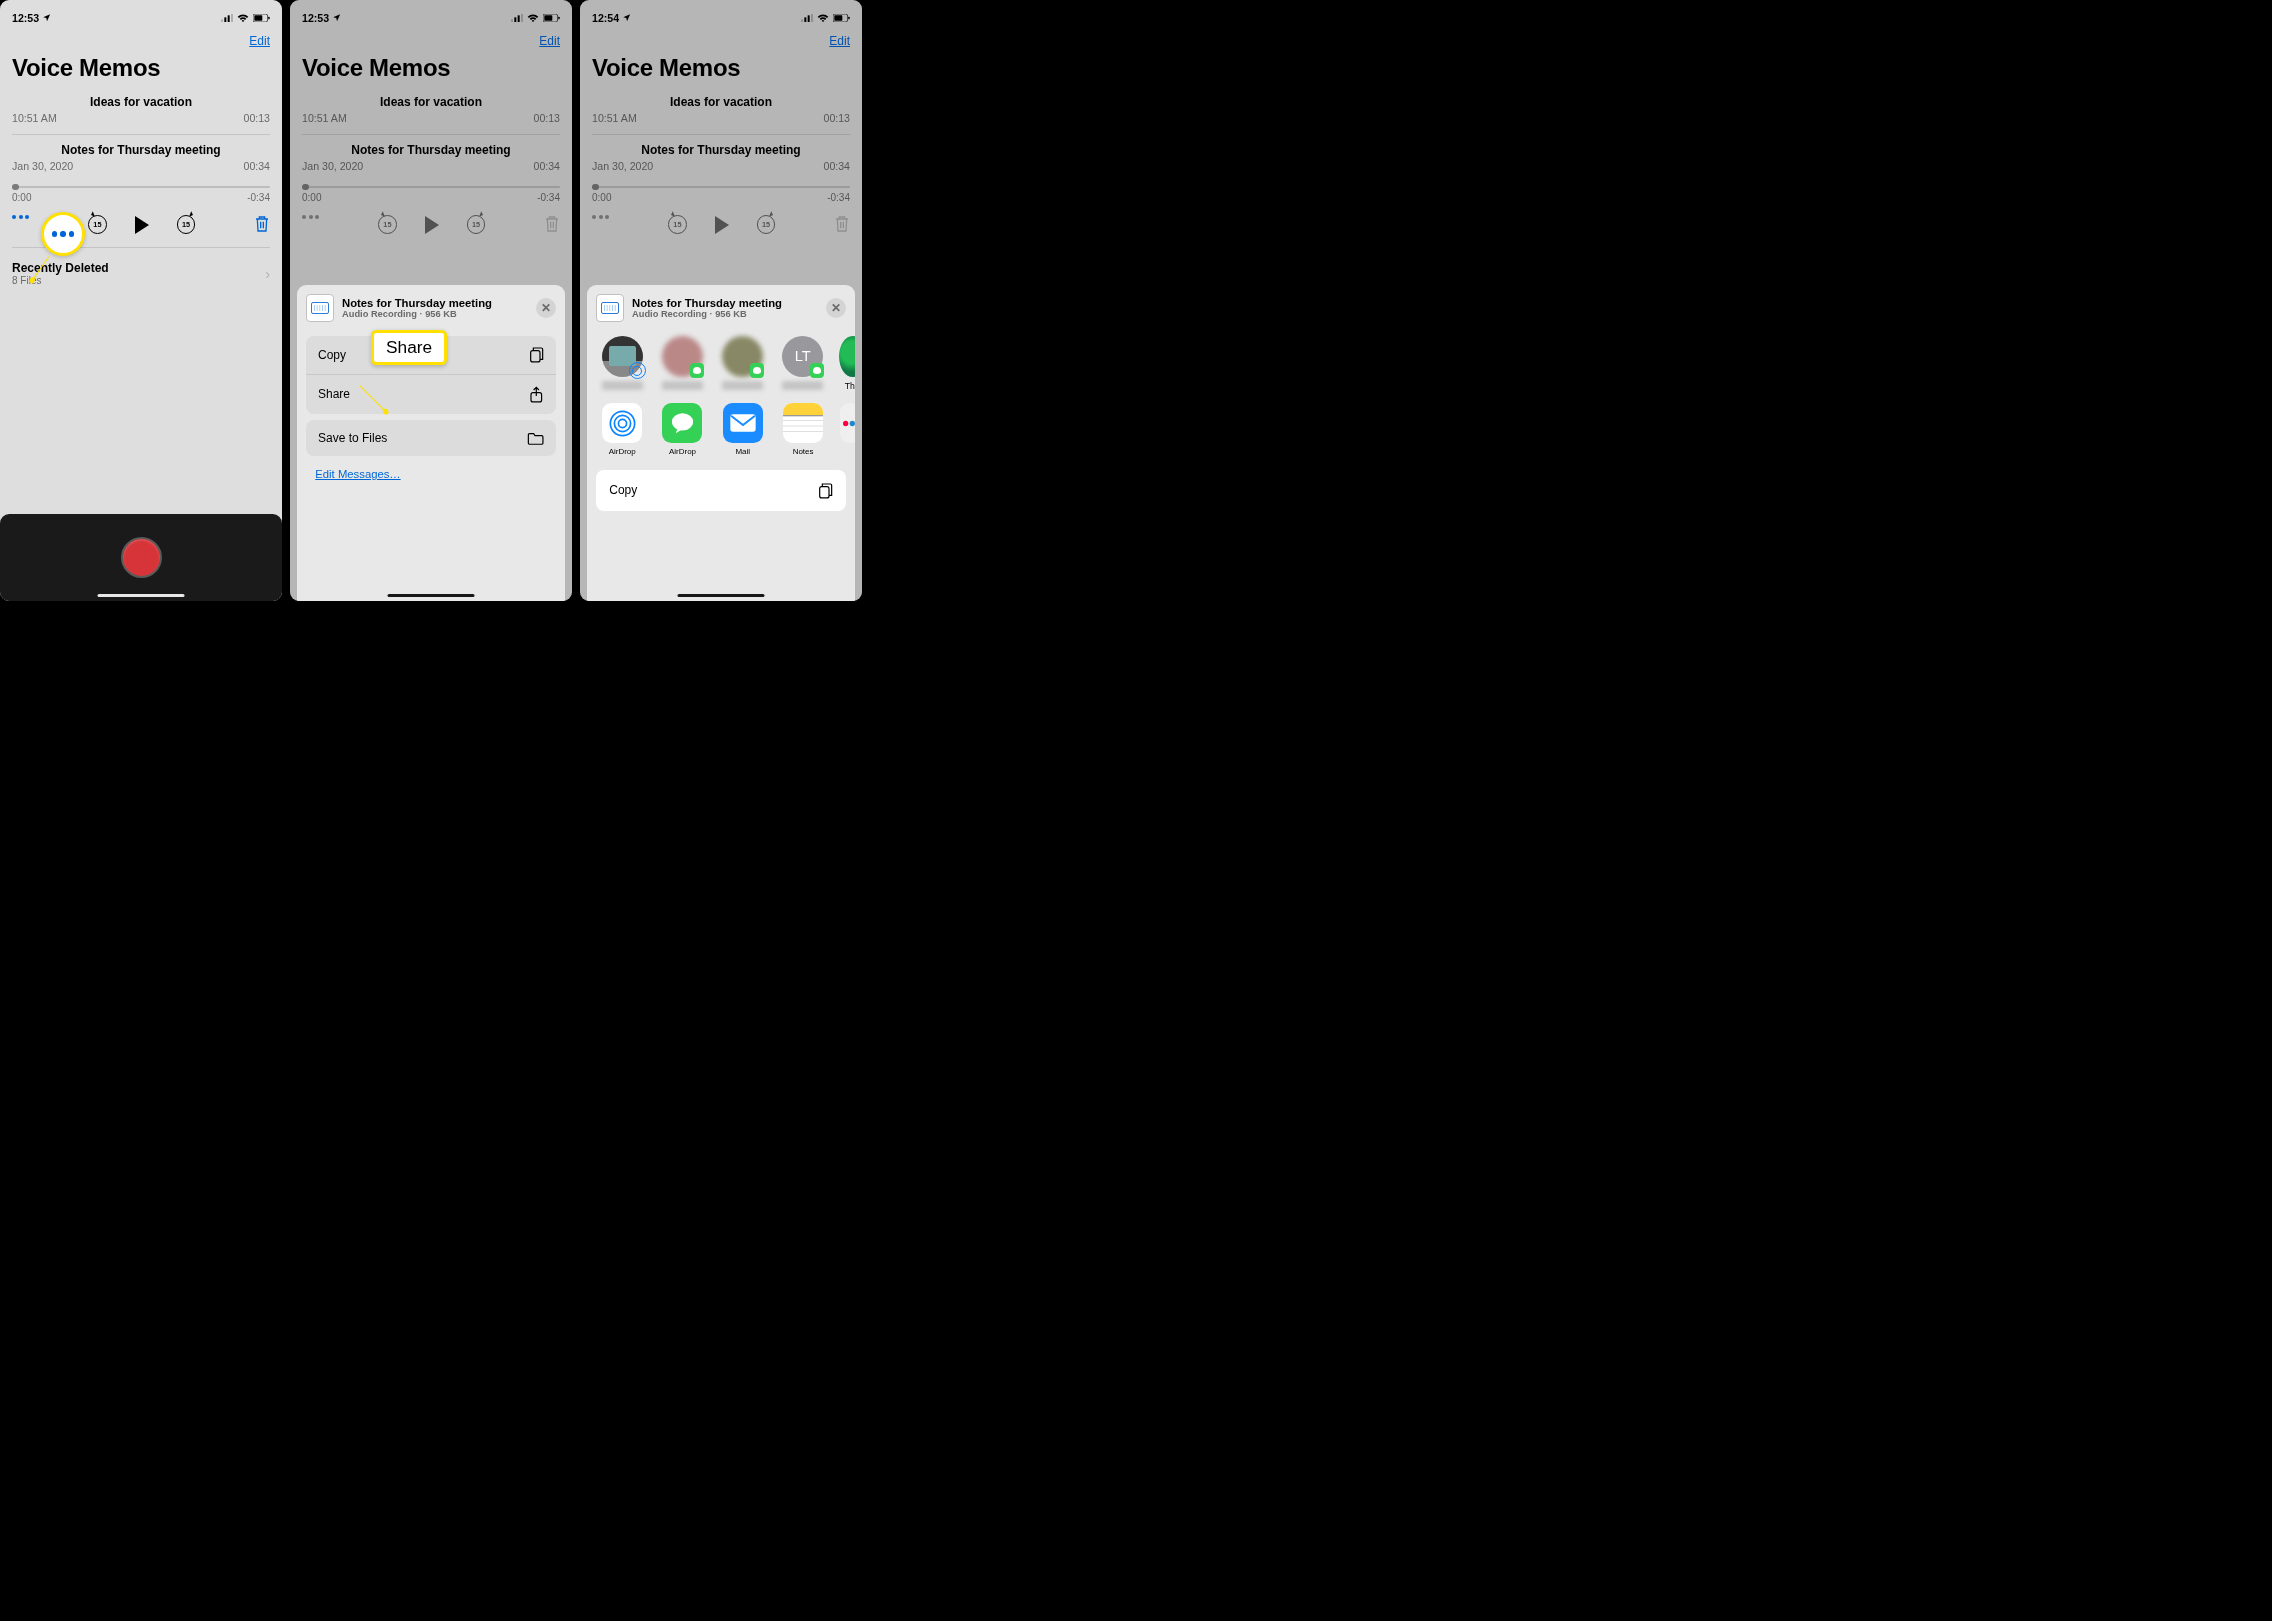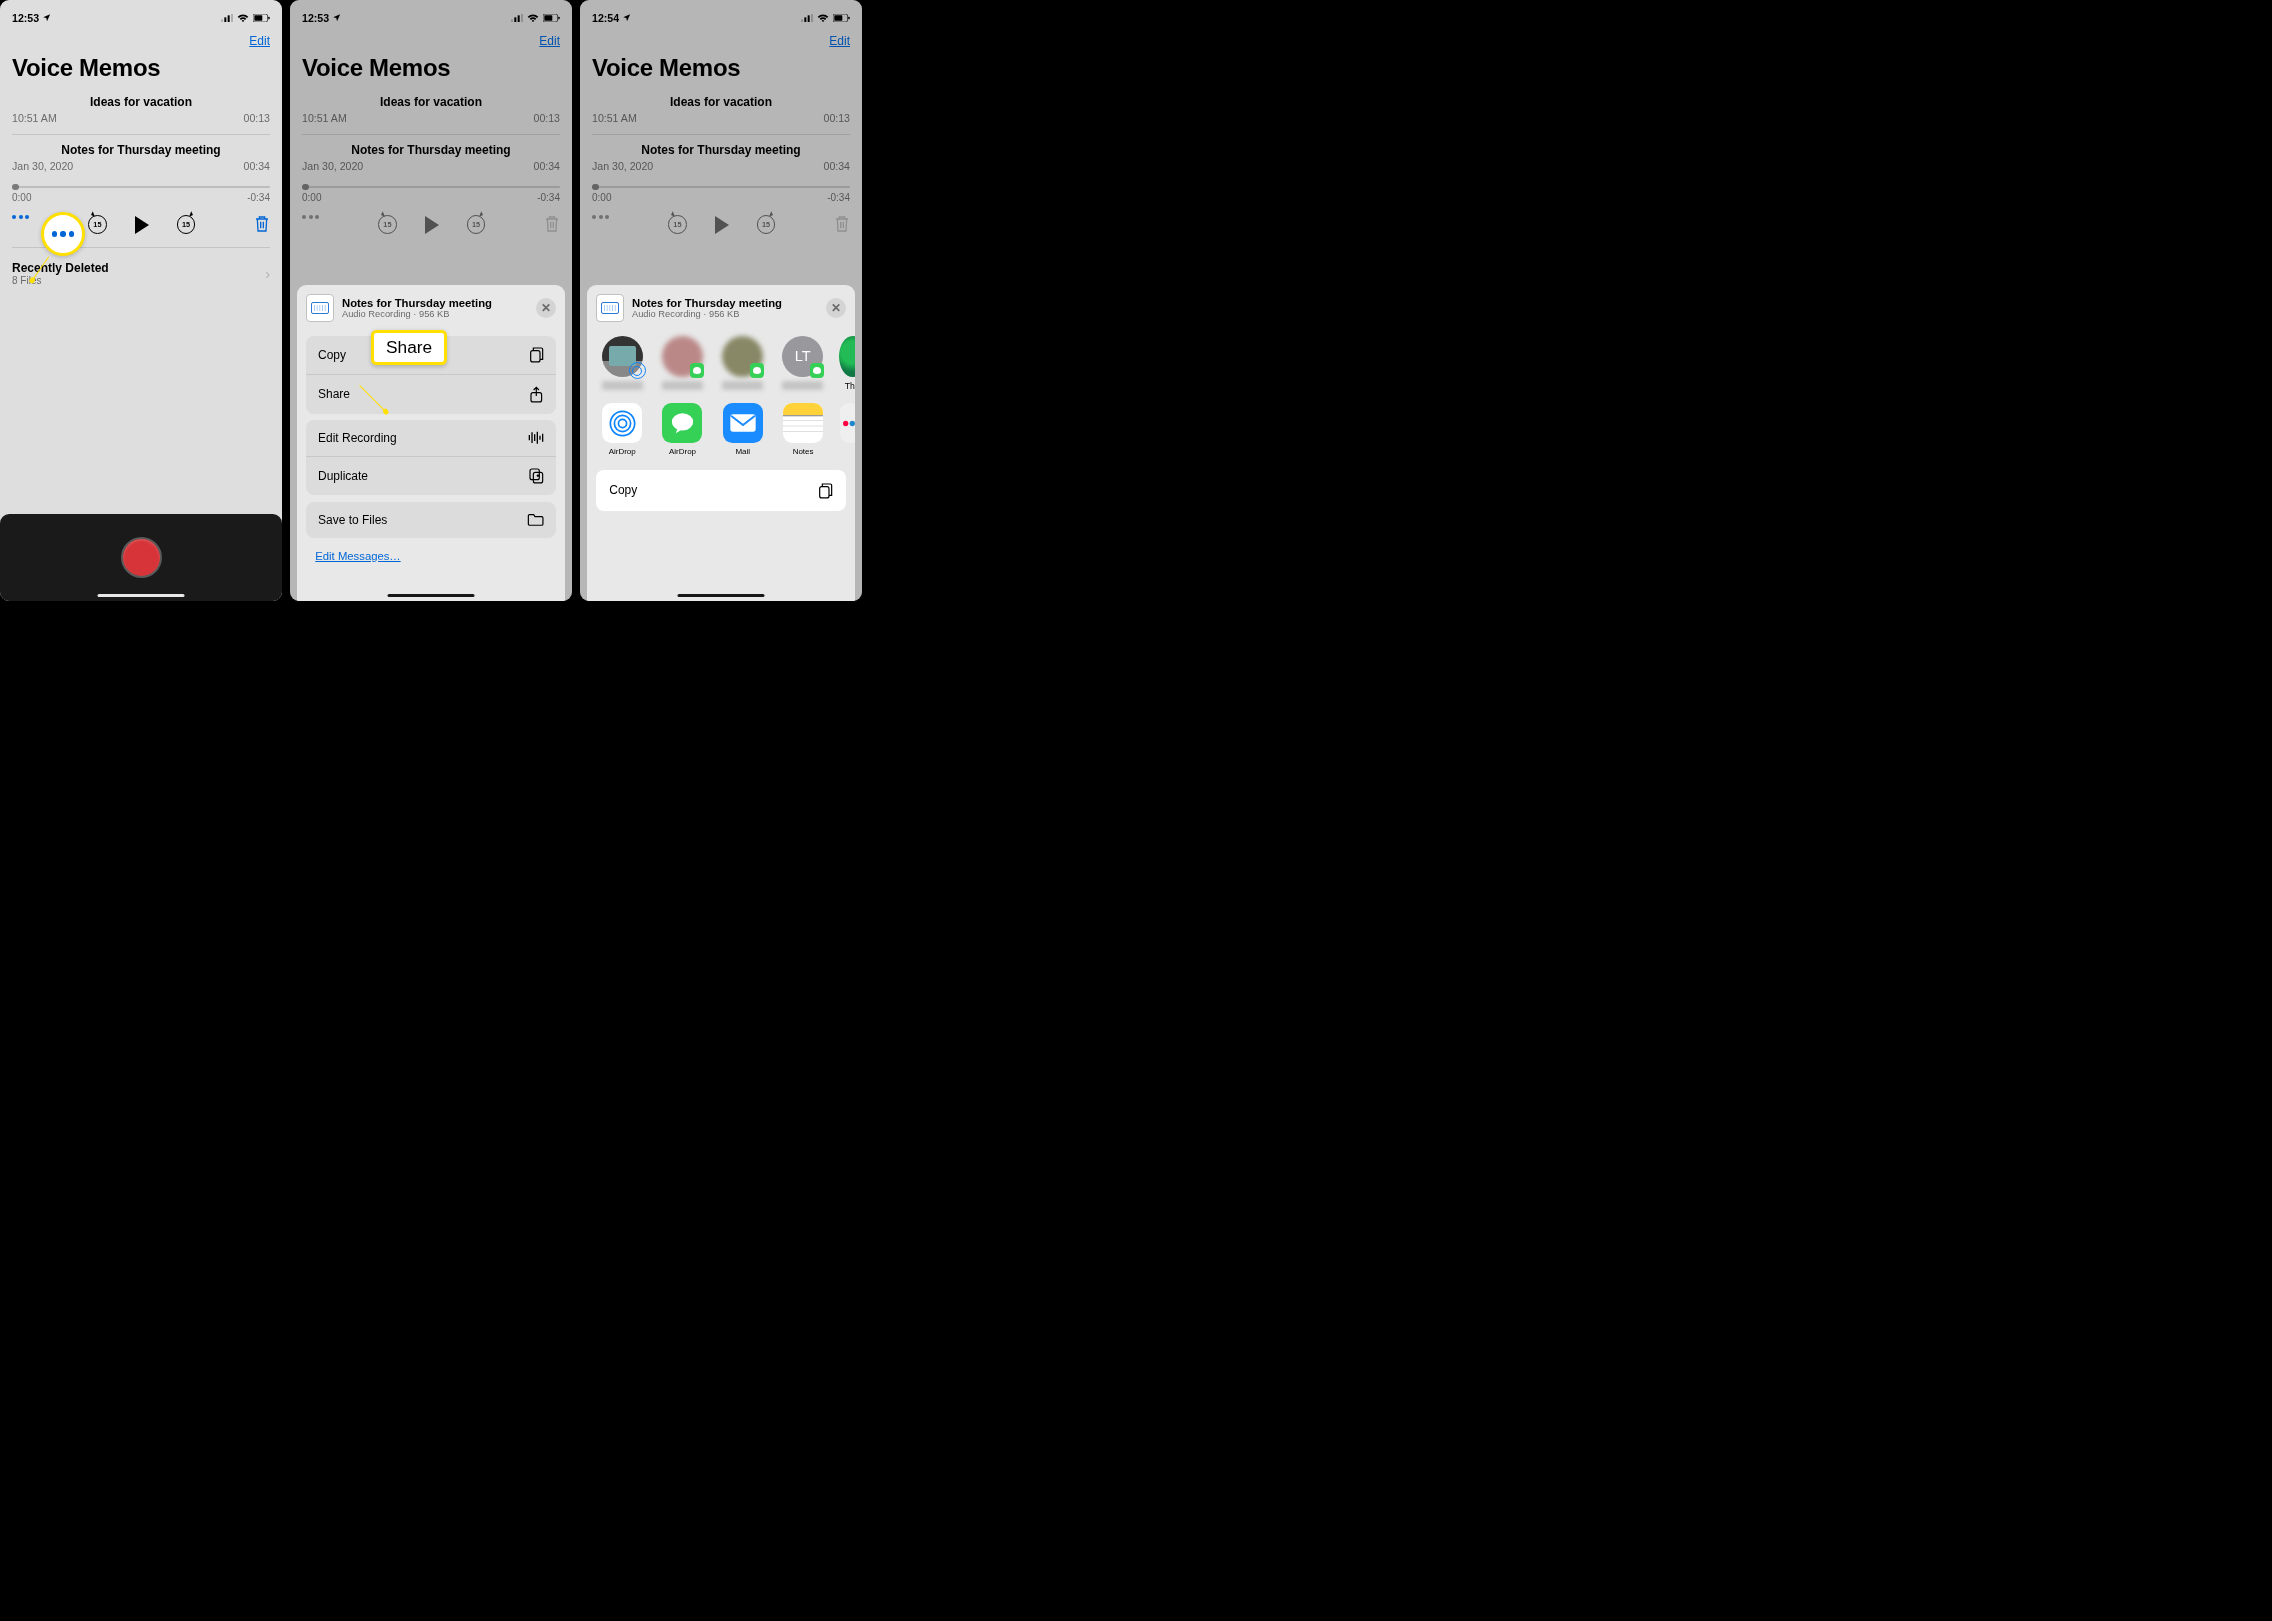--- a/index.html
+++ b/index.html
@@ -50,21 +50,21 @@
   
   .dim { position:absolute; inset:0; background:rgba(0,0,0,.18); }
   
   .sheet { position:absolute; left:6.7px; right:6.7px; bottom:0; background:#e8e8e8; border-radius:9.3px 9.3px 0 0; padding:6.7px 0 0 0; }
   .sheet-hdr { display:flex; align-items:center; padding:2.7px 9.3px 6.7px 9.3px; gap:8px; }
   .hdr-thumb { width:28px; height:28px; border:0.7px solid #c0c0c0; border-radius:4px; display:flex; align-items:center; justify-content:center; background:#fff; }
   .hdr-thumb-inner { width:17.3px; height:12px; border:1px solid #2a7ad6; border-radius:2px; position:relative; }
   .hdr-thumb-inner::after { content:""; position:absolute; inset:2px; background:linear-gradient(to right,#7ab4f0 1.3px,transparent 1.3px) 0 0/2.7px 100%; opacity:.7; }
   .hdr-text { flex:1; }
   .hdr-title { font-size:11.3px; font-weight:600; }
-  .hdr-sub { font-size:9.3px; color:#6a6a6a; }
+  .hdr-sub { font-size:9.3px; color:#6a6a6a;font-weight:bold; }
   .close-btn { width:20px; height:20px; border-radius:50%; background:#d4d4d4; display:flex; align-items:center; justify-content:center; color:#6a6a6a; font-size:12px; font-weight:600; }
   .group { margin:6.7px 9.3px; background:#dcdcdc; border-radius:8px; overflow:hidden; }
   .row { display:flex; align-items:center; justify-content:space-between; padding:10.6px 12px; font-size:12px; }
   .row + .row { border-top:0.7px solid #c8c8c8; }
   .row-icon svg { display:block; }
   .edit-actions { color:#0066d6; text-decoration:underline; font-size:11.3px; padding:5.3px 18.6px 6.7px; }
   
   .contacts-row { display:flex; gap:12px; padding:6.7px 12px; overflow:hidden; }
   .contact { display:flex; flex-direction:column; align-items:center; gap:4px; width:48px; flex-shrink:0; }
   .avatar-wrap { position:relative; }
@@ -307,40 +307,20 @@
         <span class="row-icon">
             <svg width="14.6" height="17.3" stroke="#000" stroke-width="1.8" fill="none" viewBox="0 0 22 26">
               <rect x="3" y="10" width="16" height="14" rx="3"></rect>
               <path d="M11 2 V15 M7 6 L11 2 L15 6"></path>
             </svg>
           </span>
       </div>
     </div>
     <div class="group">
       <div class="row">
-        <span>Edit Recording</span>
-        <span class="row-icon">
-            <svg width="16" height="13.3" stroke="#000" stroke-width="2" viewBox="0 0 24 20">
-              <path d="M2 6 V14 M6 2 V18 M10 5 V15 M14 1 V19 M18 7 V13 M22 4 V16"></path>
-            </svg>
-          </span>
-      </div>
-      <div class="row">
-        <span>Duplicate</span>
-        <span class="row-icon">
-            <svg width="16" height="17.3" stroke="#000" stroke-width="1.8" fill="none" viewBox="0 0 24 26">
-              <rect x="3" y="3" width="14" height="16" rx="3"></rect>
-              <rect x="8" y="8" width="14" height="16" rx="3"></rect>
-              <path d="M13 13 H17 M15 11 V15"></path>
-            </svg>
-          </span>
-      </div>
-    </div>
-    <div class="group">
-      <div class="row">
         <span>Save to Files</span>
         <span class="row-icon">
             <svg width="17.3" height="14.6" stroke="#000" stroke-width="1.8" fill="none" viewBox="0 0 26 22">
               <path d="M2 6 A2 2 0 0 1 4 4 H10 L12 7 H22 A2 2 0 0 1 24 9 V18 A2 2 0 0 1 22 20 H4 A2 2 0 0 1 2 18 Z"></path>
             </svg>
           </span>
       </div>
     </div>
     <div class="edit-actions">Edit Messages…</div>
     <div class="home-ind dark"></div>

